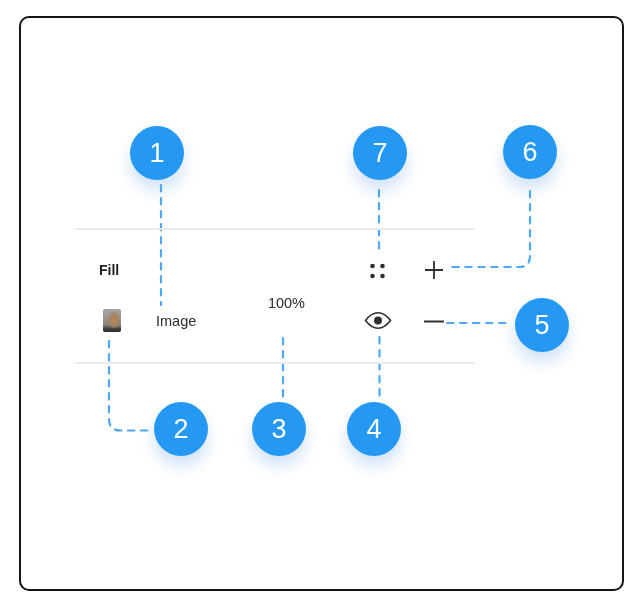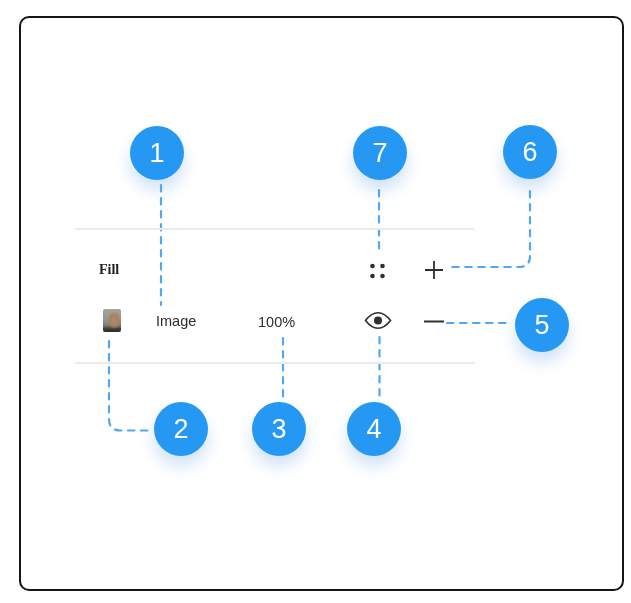--- a/index.html
+++ b/index.html
@@ -19,39 +19,39 @@
     position:absolute; left:19px; top:16px; width:605px; height:575px;
     box-sizing:border-box; border:2px solid var(--frame); border-radius:10px;
   }
 
   .divider { position:absolute; height:2px; background:var(--divider); }
   .divider-1 { left:75px; top:228px; width:399px; }
   .divider-2 { left:75px; top:362px; width:400px; }
 
   .fill-title {
     position:absolute; left:99px; top:262px;
-    font-size:14px; font-weight:700; color:var(--text-strong);font-family:Liberation Serif, serif;
+    font-size:14px; font-weight:700; color:var(--text-strong);
   }
 
   .icon-btn { position:absolute; color:var(--icon); }
 
   .thumb {
     position:absolute; left:103px; top:309px; width:18px; height:23px;
     border-radius:2px;
     background:
       radial-gradient(9px 12px at 62% 48%, #b5885e 0%, #a8825f 45%, rgba(170,130,95,0) 75%),
       linear-gradient(180deg, #a5a4a0 0%, #97958f 45%, #84817b 70%, #413e3a 86%, #2c2b29 100%);
   }
 
   .type-label {
     position:absolute; left:156px; top:313px;
     font-size:14.5px; color:var(--text);
   }
   .opacity-value {
-    position:absolute; left:258px; top:314px; width:47px; text-align:left;
+    position:absolute; left:258px; top:295px; width:47px; text-align:right;
     font-size:14.5px; color:var(--text);
   }
 
   .callout {
     position:absolute; width:54px; height:54px; border-radius:50%;
     background:var(--accent); color:#ffffff;
     display:flex; align-items:center; justify-content:center;
     font-size:27px; font-weight:400;
     box-shadow:0 10px 16px rgba(110,165,230,0.32);
   }

